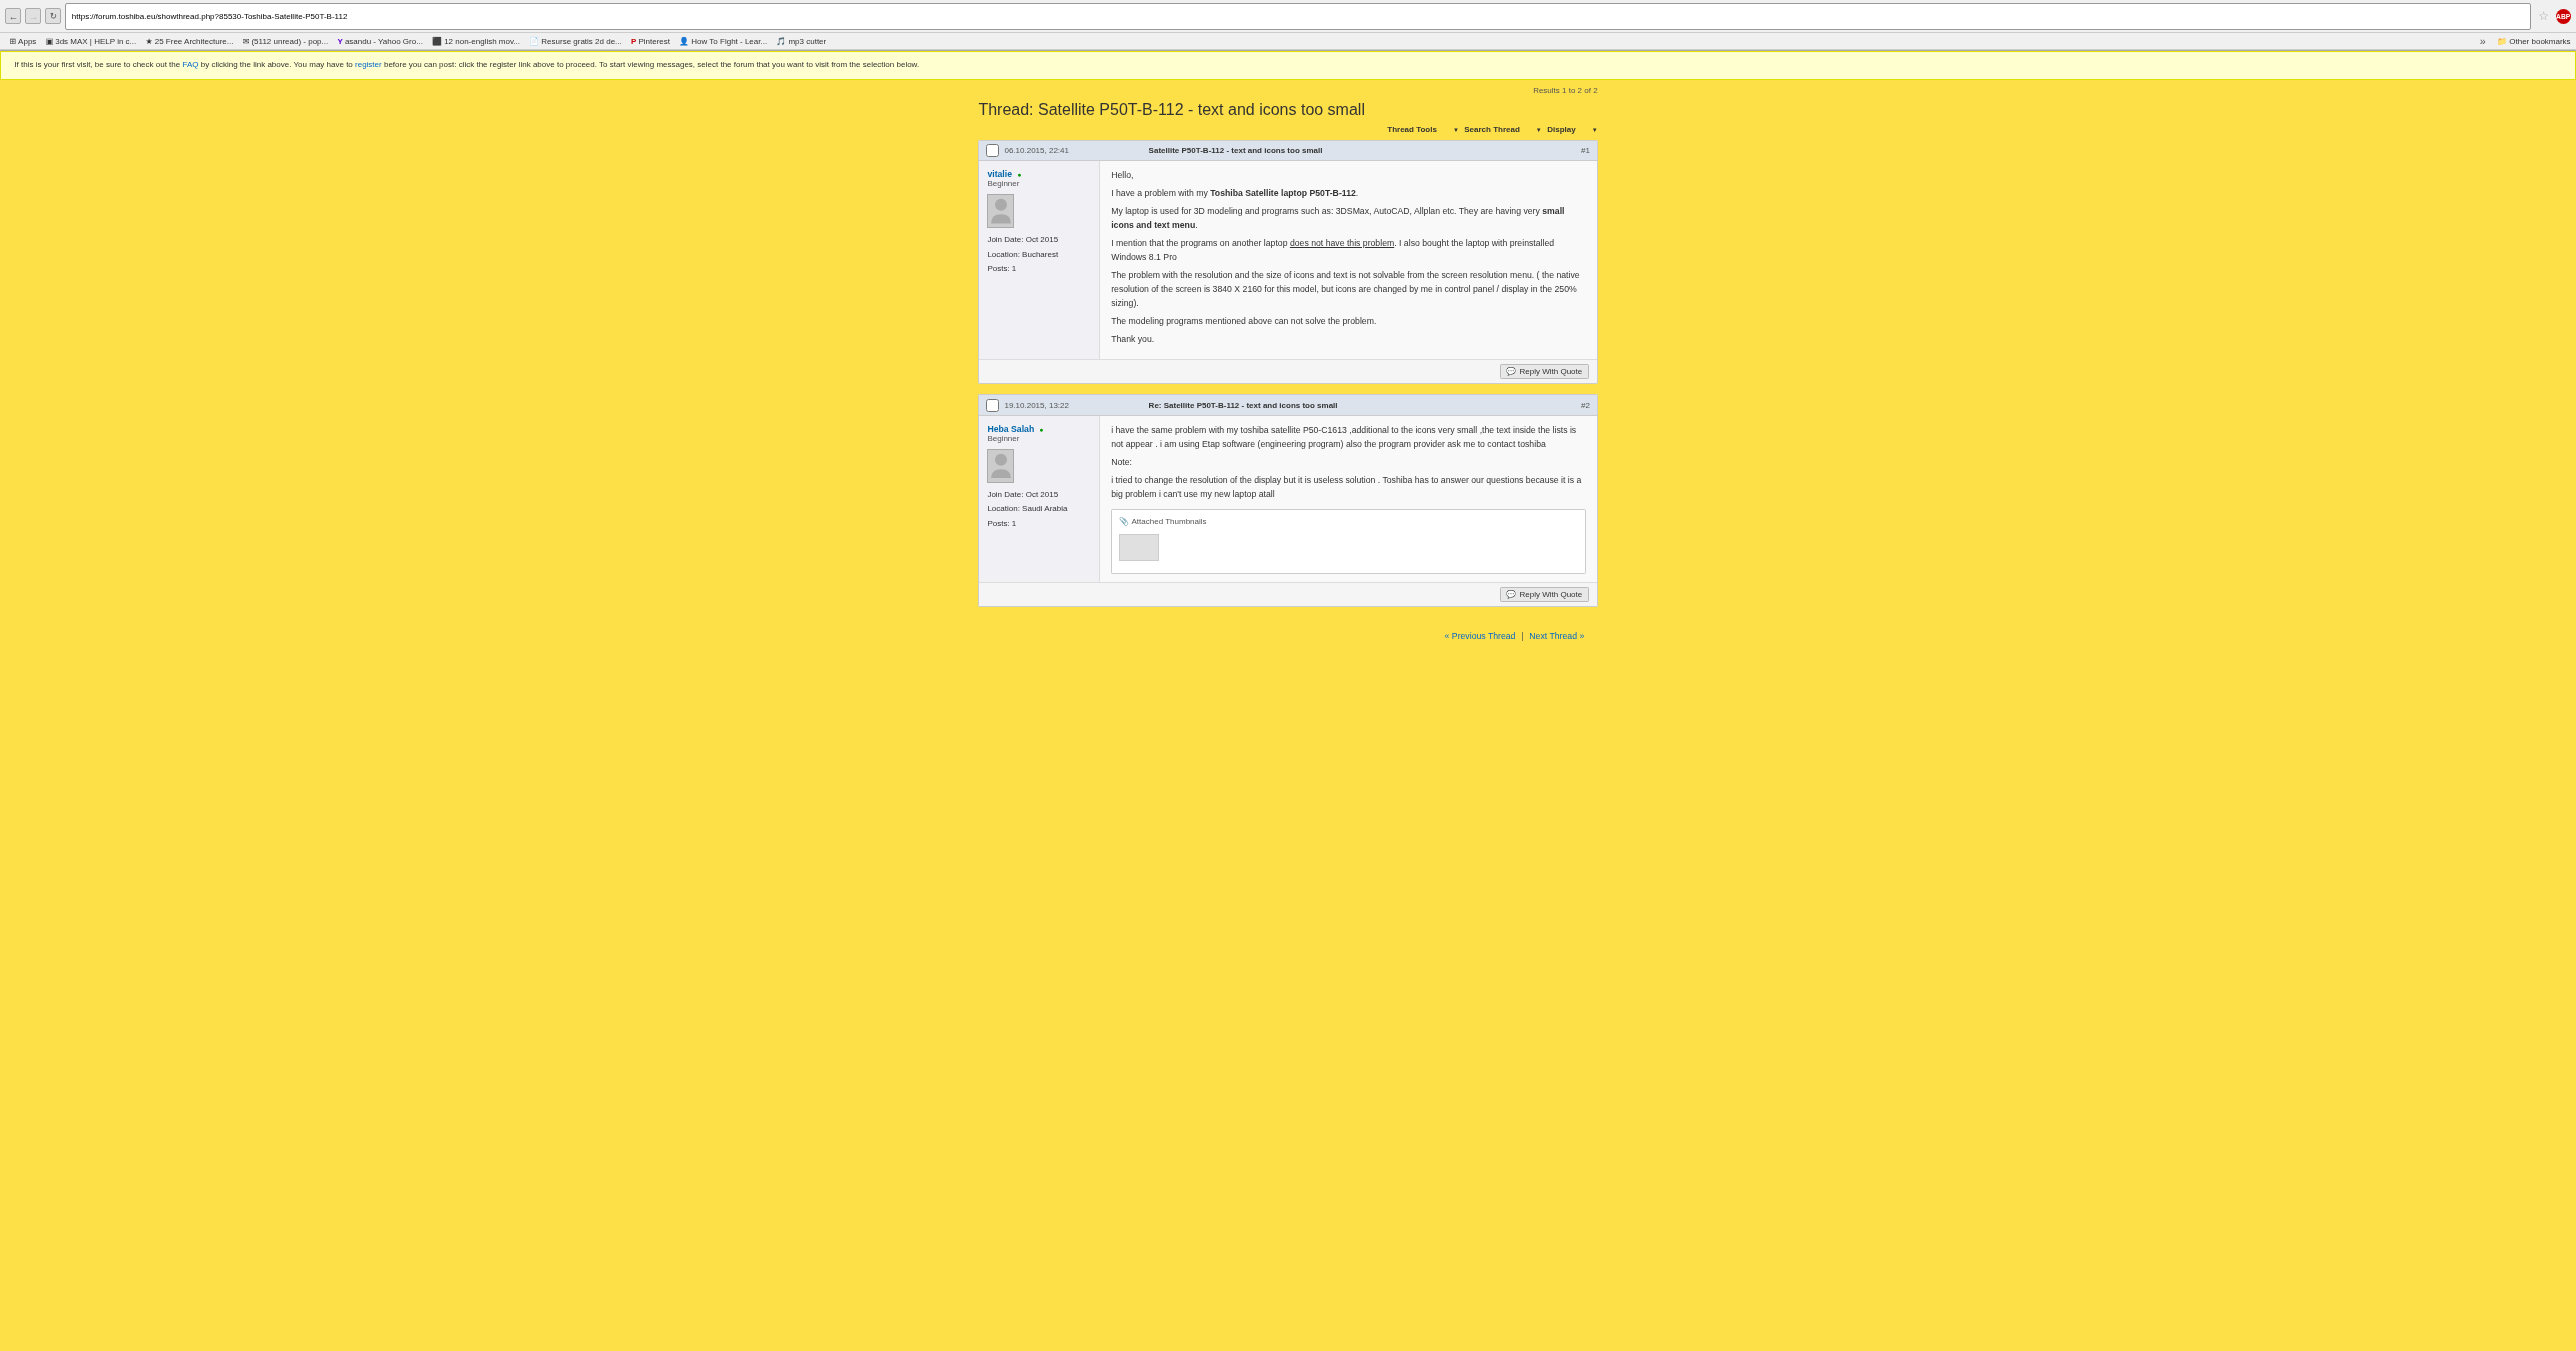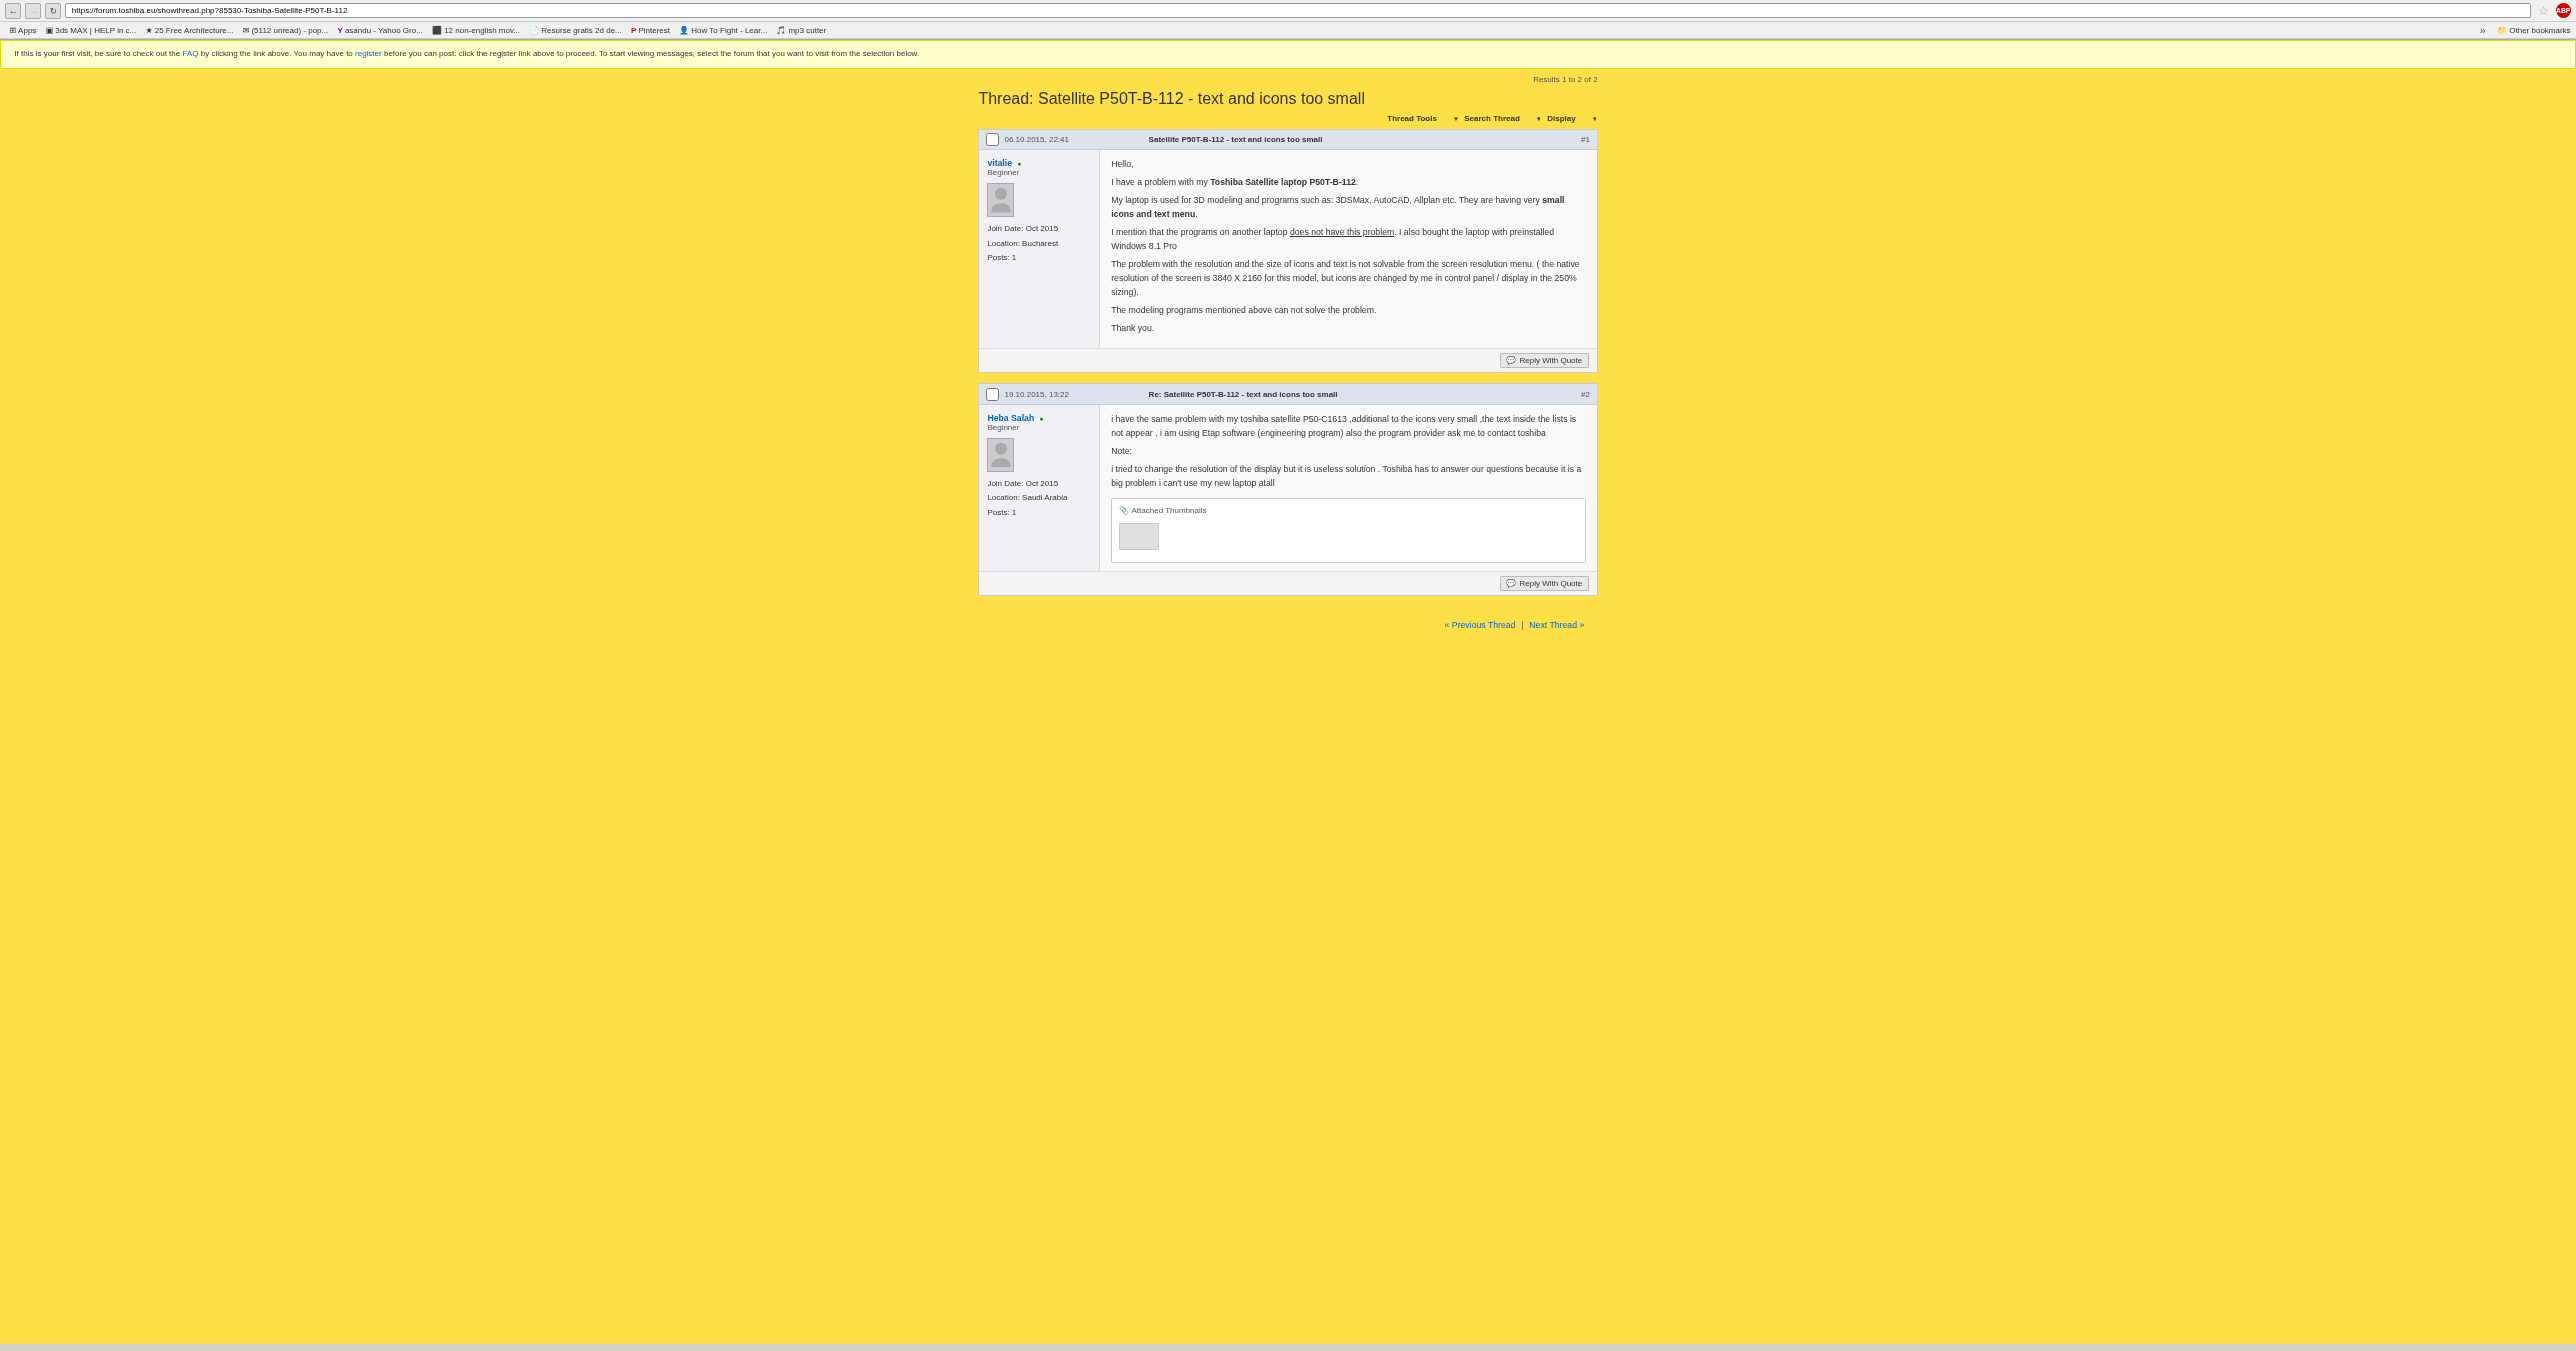--- a/index.html
+++ b/index.html
@@ -19,21 +19,21 @@
       border-radius: 2px; cursor: pointer; display: flex; align-items: center; justify-content: center;
       font-size: 9.4px; color: #555;
     }
     .nav-btn.disabled { color: #bbb; }
     .refresh-btn {
       width: 16px; height: 16px; border: 0.7px solid #aaa; background: #e0e0e0;
       border-radius: 2px; cursor: pointer; display: flex; align-items: center; justify-content: center;
       font-size: 8.7px; color: #555;
     }
     .address-bar {
-      flex: 1; height: 15px; border: 0.7px solid #999; border-radius: 2px;
+      flex: 1; height: 27px; border: 0.7px solid #999; border-radius: 2px;
       padding: 0 5.4px; font-size: 8px; background: #fff;
     }
     .star-btn { font-size: 12px; color: #aaa; cursor: pointer; margin: 0 2.7px; }
     .adblock-badge {
       background: #cc0000; color: white; font-size: 6.7px; font-weight: bold;
       width: 15px; height: 15px; border-radius: 50%; display: flex; align-items: center; justify-content: center;
     }
 
     
     .bookmarks-bar {

